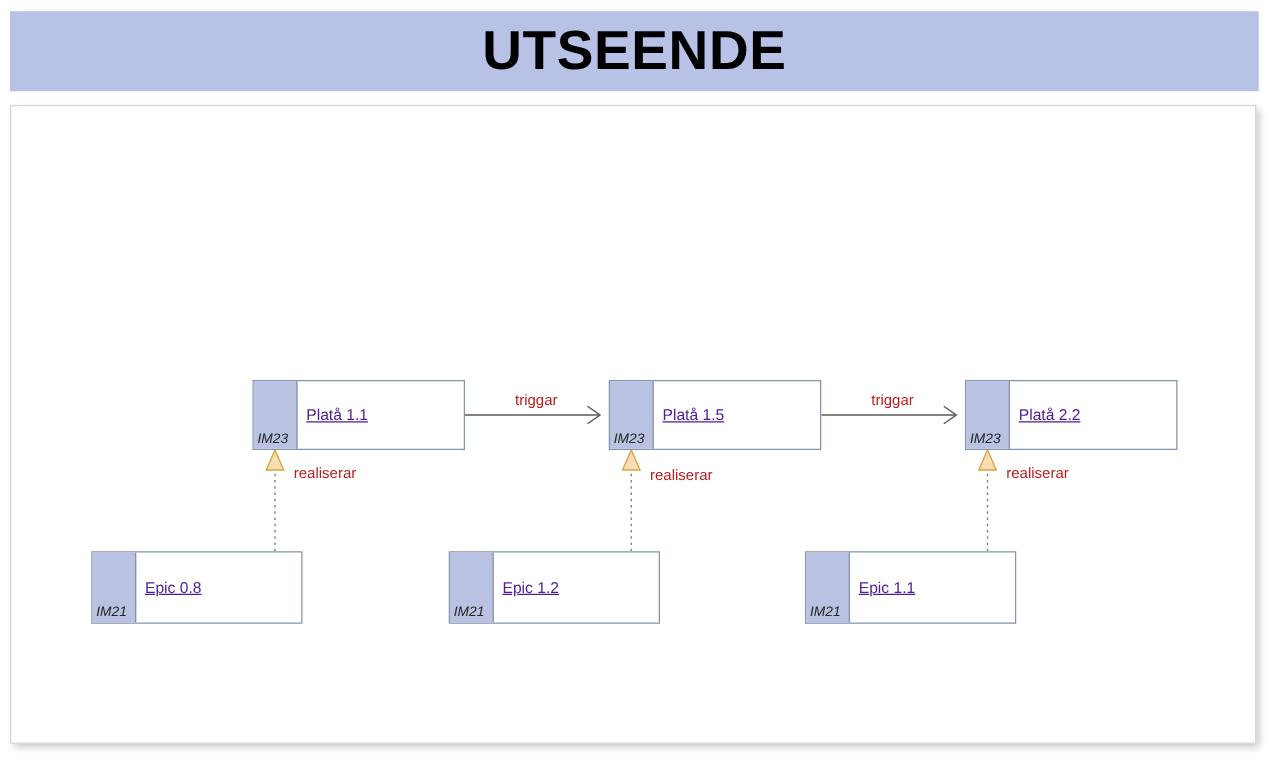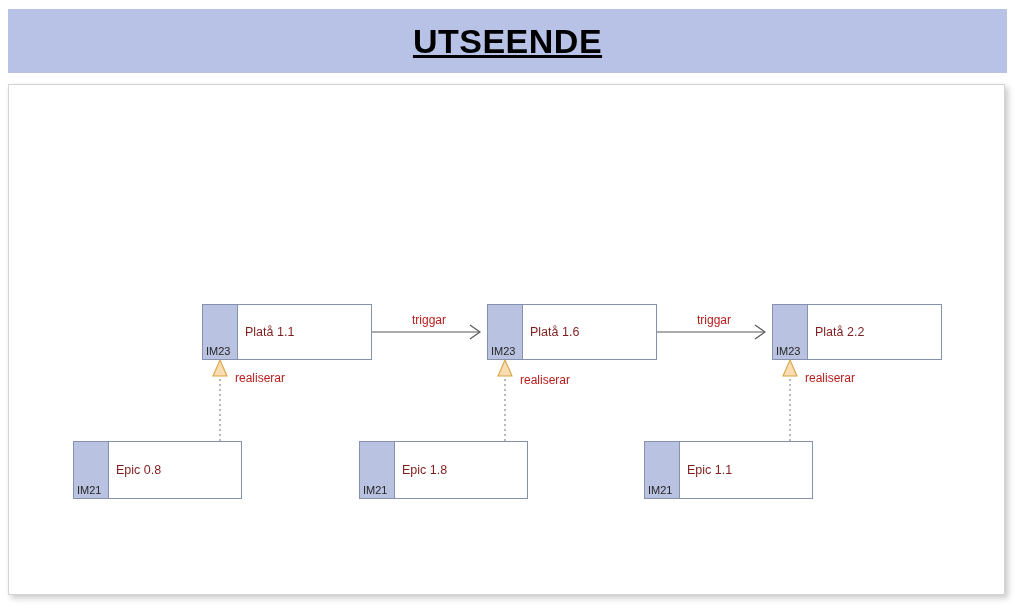--- a/index.html
+++ b/index.html
@@ -22,26 +22,25 @@
     top: 9px;
     width: 999px;
     height: 64px;
     background: #b8c2e6;
     display: flex;
     align-items: center;
     justify-content: center;
     box-sizing: border-box;
   }
   #title-text {
-    font-size: 34px;
+    font-size: 44px;
     font-weight: bold;
     color: #000000;
     letter-spacing: 0.5px;
     font-family: "Liberation Sans", sans-serif;
-    text-decoration: underline;
   }
 
   
   #diagram-card {
     position: absolute;
     left: 8px;
     top: 84px;
     width: 997px;
     height: 511px;
     background: #ffffff;
@@ -68,39 +67,41 @@
   }
   .node-stripe {
     position: absolute;
     left: 0;
     top: 0;
     bottom: 0;
     width: 35px;
     background: #b9c2e0;
     border-right: 1px solid #8592ae;
     box-sizing: border-box;
+    font-style: italic;
   }
   .node-stripe-label {
     position: absolute;
     left: 3px;
     bottom: 2px;
     font-size: 11px;
     color: #262626;
     font-family: "Liberation Sans", sans-serif;
     white-space: nowrap;
   }
   .node-title {
     position: absolute;
     left: 42px;
     top: 50%;
     transform: translateY(-50%);
     font-size: 12.5px;
-    color: #7f1d1d;
+    color: #4c1d95;
     font-family: "Liberation Sans", sans-serif;
     white-space: nowrap;
+    text-decoration: underline;
   }
 
   
   .platau-row { top: 219px; height: 56px; width: 170px; }
   #node-plata-1-1 { left: 193px; }
   #node-plata-1-2 { left: 478px; }
   #node-plata-1-3 { left: 763px; }
 
   
   .epic-row { top: 356px; height: 58px; width: 169px; }
@@ -174,42 +175,42 @@
       <div class="node-stripe">
         <span class="node-stripe-label">IM23</span>
       </div>
       <span class="node-title">Platå 1.1</span>
     </div>
 
     <div class="node platau-row" id="node-plata-1-2">
       <div class="node-stripe">
         <span class="node-stripe-label">IM23</span>
       </div>
-      <span class="node-title">Platå 1.6</span>
+      <span class="node-title">Platå 1.5</span>
     </div>
 
     <div class="node platau-row" id="node-plata-1-3">
       <div class="node-stripe">
         <span class="node-stripe-label">IM23</span>
       </div>
       <span class="node-title">Platå 2.2</span>
     </div>
 
     <div class="node epic-row" id="node-epic-1-1">
       <div class="node-stripe">
         <span class="node-stripe-label">IM21</span>
       </div>
       <span class="node-title">Epic 0.8</span>
     </div>
 
     <div class="node epic-row" id="node-epic-1-2">
       <div class="node-stripe">
         <span class="node-stripe-label">IM21</span>
       </div>
-      <span class="node-title">Epic 1.8</span>
+      <span class="node-title">Epic 1.2</span>
     </div>
 
     <div class="node epic-row" id="node-epic-1-3">
       <div class="node-stripe">
         <span class="node-stripe-label">IM21</span>
       </div>
       <span class="node-title">Epic 1.1</span>
     </div>
 
     <span class="rel-label" id="label-triggar-1">triggar</span>

